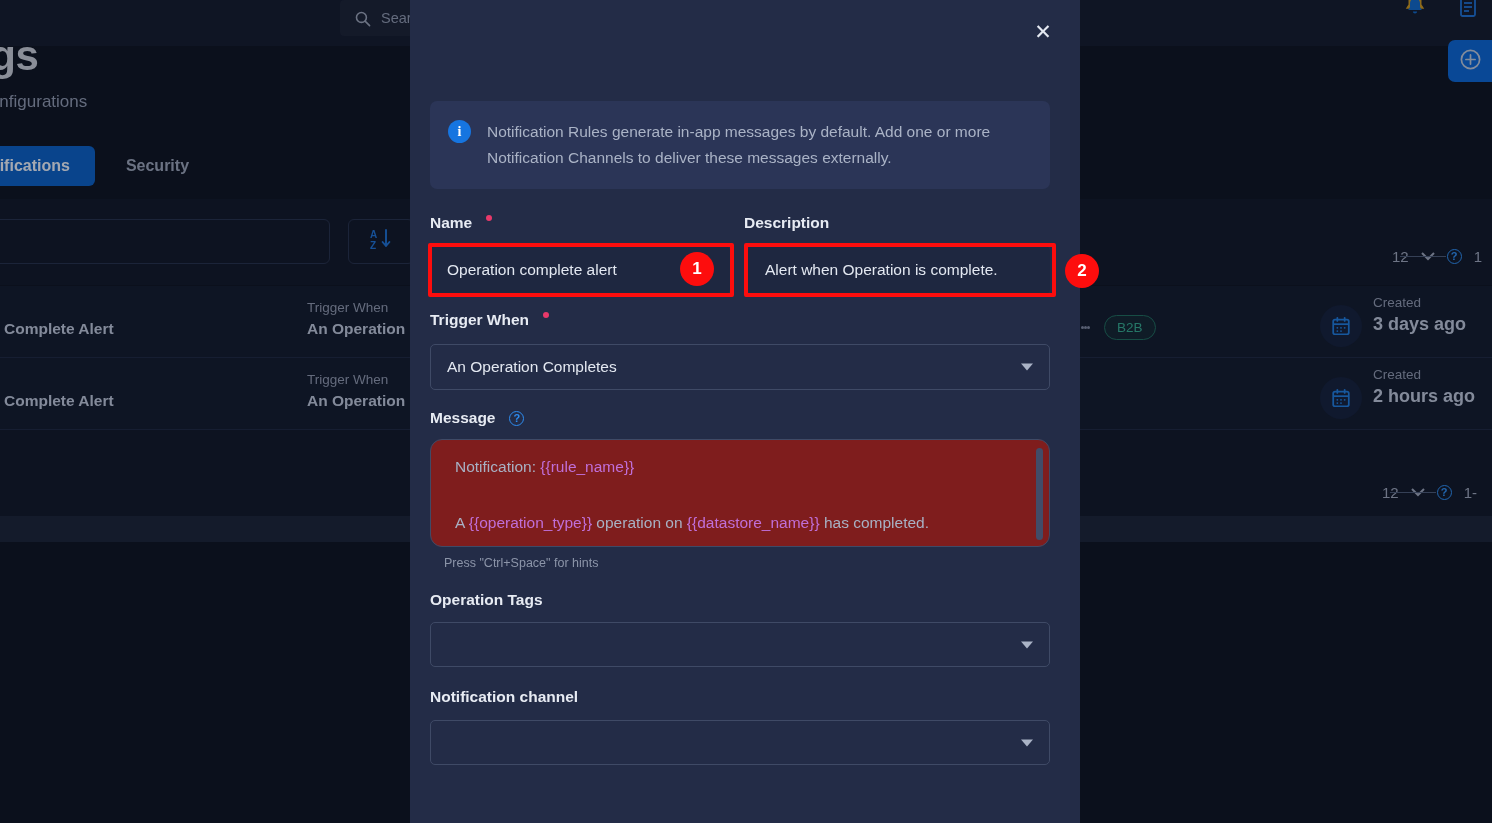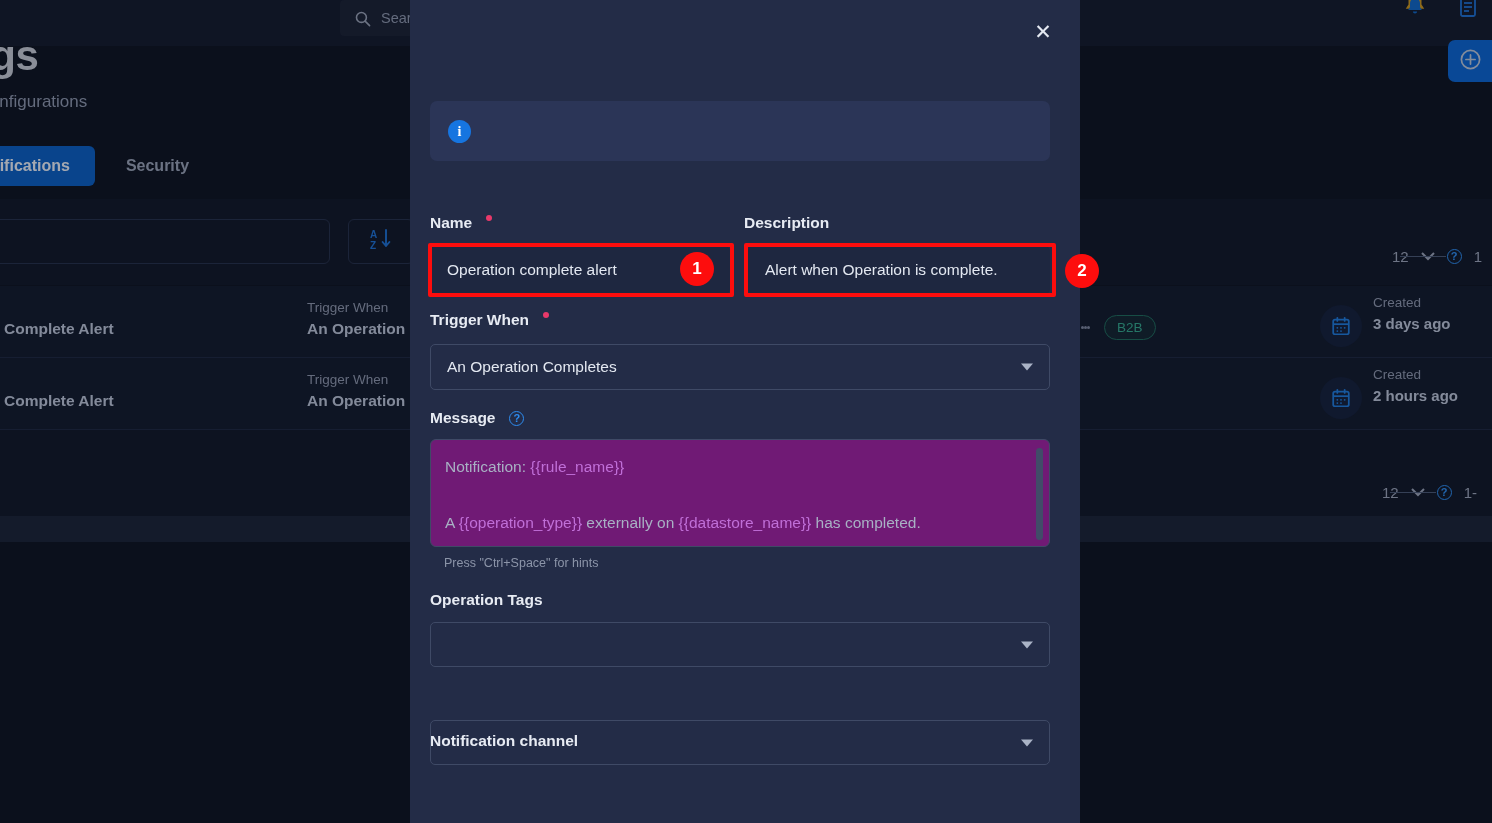--- a/index.html
+++ b/index.html
@@ -94,21 +94,21 @@
     padding: 4px 12px; border-radius: 14px;
     border: 1px solid #1f6a5b; color: #34a68c; font-size: 13.5px;
     background: rgba(25,70,62,.25);
   }
   .cal-wrap { position: absolute; width: 42px; height: 42px; border-radius: 50%; background: #15203a;
               display:flex; align-items:center; justify-content:center; }
   .cal-1 { left: 1320px; top: 305px; }
   .cal-2 { left: 1320px; top: 377px; }
   .created { position: absolute; }
   .created .lbl { font-size: 13.5px; color: #8d96ab; line-height: 18px; }
-  .created .val { font-size: 15px; font-weight: 700; color: #b9c2d4; line-height: 24px; white-space: nowrap;}
+  .created .val { font-size: 18px; font-weight: 700; color: #b9c2d4; line-height: 24px; white-space: nowrap;}
   .cr-1 { left: 1373px; top: 294px; }
   .cr-2 { left: 1373px; top: 366px; }
 
   .pager { position: absolute; display: flex; align-items: center; gap: 12px; margin-top: 20px; }
   .pg-1 { left: 1392px; top: 227px; }
   .pg-2 { left: 1382px; top: 463px; }
   .pg-num { font-size: 15px; color: #9aa3b7; }
   .pg-underline { position:absolute; height:1px; background:#4a5873; }
   .u1 { left: 1400px; top: 256px; width: 46px; }
   .u2 { left: 1390px; top: 492px; width: 46px; }
@@ -161,21 +161,21 @@
     width: 15px; height: 15px; border-radius: 50%; border: 1.4px solid #2d8cf0;
     color: #2d8cf0; font-size: 11px; font-weight: 700; line-height: 12px;
     display: inline-flex; align-items: center; justify-content: center;
   }
 
   .lbl-name  { left: 430px; top: 214px; }
   .lbl-desc  { left: 744px; top: 214px; }
   .lbl-trig  { left: 430px; top: 311px; }
   .lbl-msg   { left: 430px; top: 409px; }
   .lbl-tags  { left: 430px; top: 591px; }
-  .lbl-chan  { left: 430px; top: 688px; margin-top: 44px; }
+  .lbl-chan  { left: 430px; top: 688px; }
 
   .field {
     position: absolute; background: #1e2740;
     border: 1px solid #3f4a66; border-radius: 5px;
     display: flex; align-items: center; padding: 0 16px;
     color: #e3e8f1; font-size: 15.5px;
   }
   .f-name { left: 430px; top: 246px; width: 300px; height: 48px; border-color: transparent; text-align: center; }
   .f-desc { left: 748px; top: 246px; width: 302px; height: 48px; border-color: transparent; }
   .f-trig { left: 430px; top: 344px; width: 620px; height: 46px; background: transparent; }
@@ -183,22 +183,22 @@
   .f-chan { left: 430px; top: 720px; width: 620px; height: 45px; background: transparent; }
 
   .caret {
     position: absolute; right: 16px; top: 50%; transform: translateY(-50%);
     width: 0; height: 0; border-left: 6px solid transparent; border-right: 6px solid transparent;
     border-top: 7px solid #aab3c6;
   }
 
   .msg-area {
     position: absolute; left: 430px; top: 439px; width: 620px; height: 108px;
-    background: #701a75; border: 1px solid #3f4a66; border-radius: 6px;
-    padding: 16px 16px 0 14px; overflow: hidden;
+    background: #7f1d1d; border: 1px solid #3f4a66; border-radius: 12px;
+    padding: 16px 16px 0 24px; overflow: hidden;
   }
   .msg-line { color: #a8b1c4; font-size: 15.5px; line-height: 22px; white-space: nowrap; }
   .msg-line.l2 { margin-top: 34px; }
   .tok { color: #c06fd8; }
   .msg-scroll {
     position: absolute; right: 6px; top: 8px; width: 7px; height: 92px;
     background: #414c68; border-radius: 4px;
   }
   .msg-hint {
     position: absolute; left: 444px; top: 556px;
@@ -384,20 +384,21 @@
 </div>
 
 <div id="overlay"></div>
 
 <div id="modal">
   <div class="modal-scroll">
     <div class="modal-close">✕</div>
 
     <div class="info-box">
       <div class="info-icon">i</div>
+      <div class="info-text">Notification Rules generate in-app messages by default. Add one or more Notification Channels to deliver these messages externally.</div>
     </div>
   </div>
 
 </div>
 
 <div class="fld-label lbl-name">
   <span>Name</span>
   <span class="req-dot"></span>
 </div>
 <div class="field f-name">
@@ -422,21 +423,21 @@
 
 <div class="fld-label lbl-msg">
   <span>Message</span>
   <span class="help-dot">?</span>
 </div>
 <div class="msg-area">
   <div class="msg-line">
     <span>Notification: </span><span class="tok">{{rule_name}}</span>
   </div>
   <div class="msg-line l2">
-    <span>A </span><span class="tok">{{operation_type}}</span><span> externally on </span><span class="tok">{{datastore_name}}</span><span> has completed.</span>
+    <span>A </span><span class="tok">{{operation_type}}</span><span> operation on </span><span class="tok">{{datastore_name}}</span><span> has completed.</span>
   </div>
   <div class="msg-scroll"></div>
 </div>
 <div class="msg-hint">Press "Ctrl+Space" for hints</div>
 
 <div class="fld-label lbl-tags">
   <span>Operation Tags</span>
 </div>
 <div class="field f-tags">
   <span></span>

